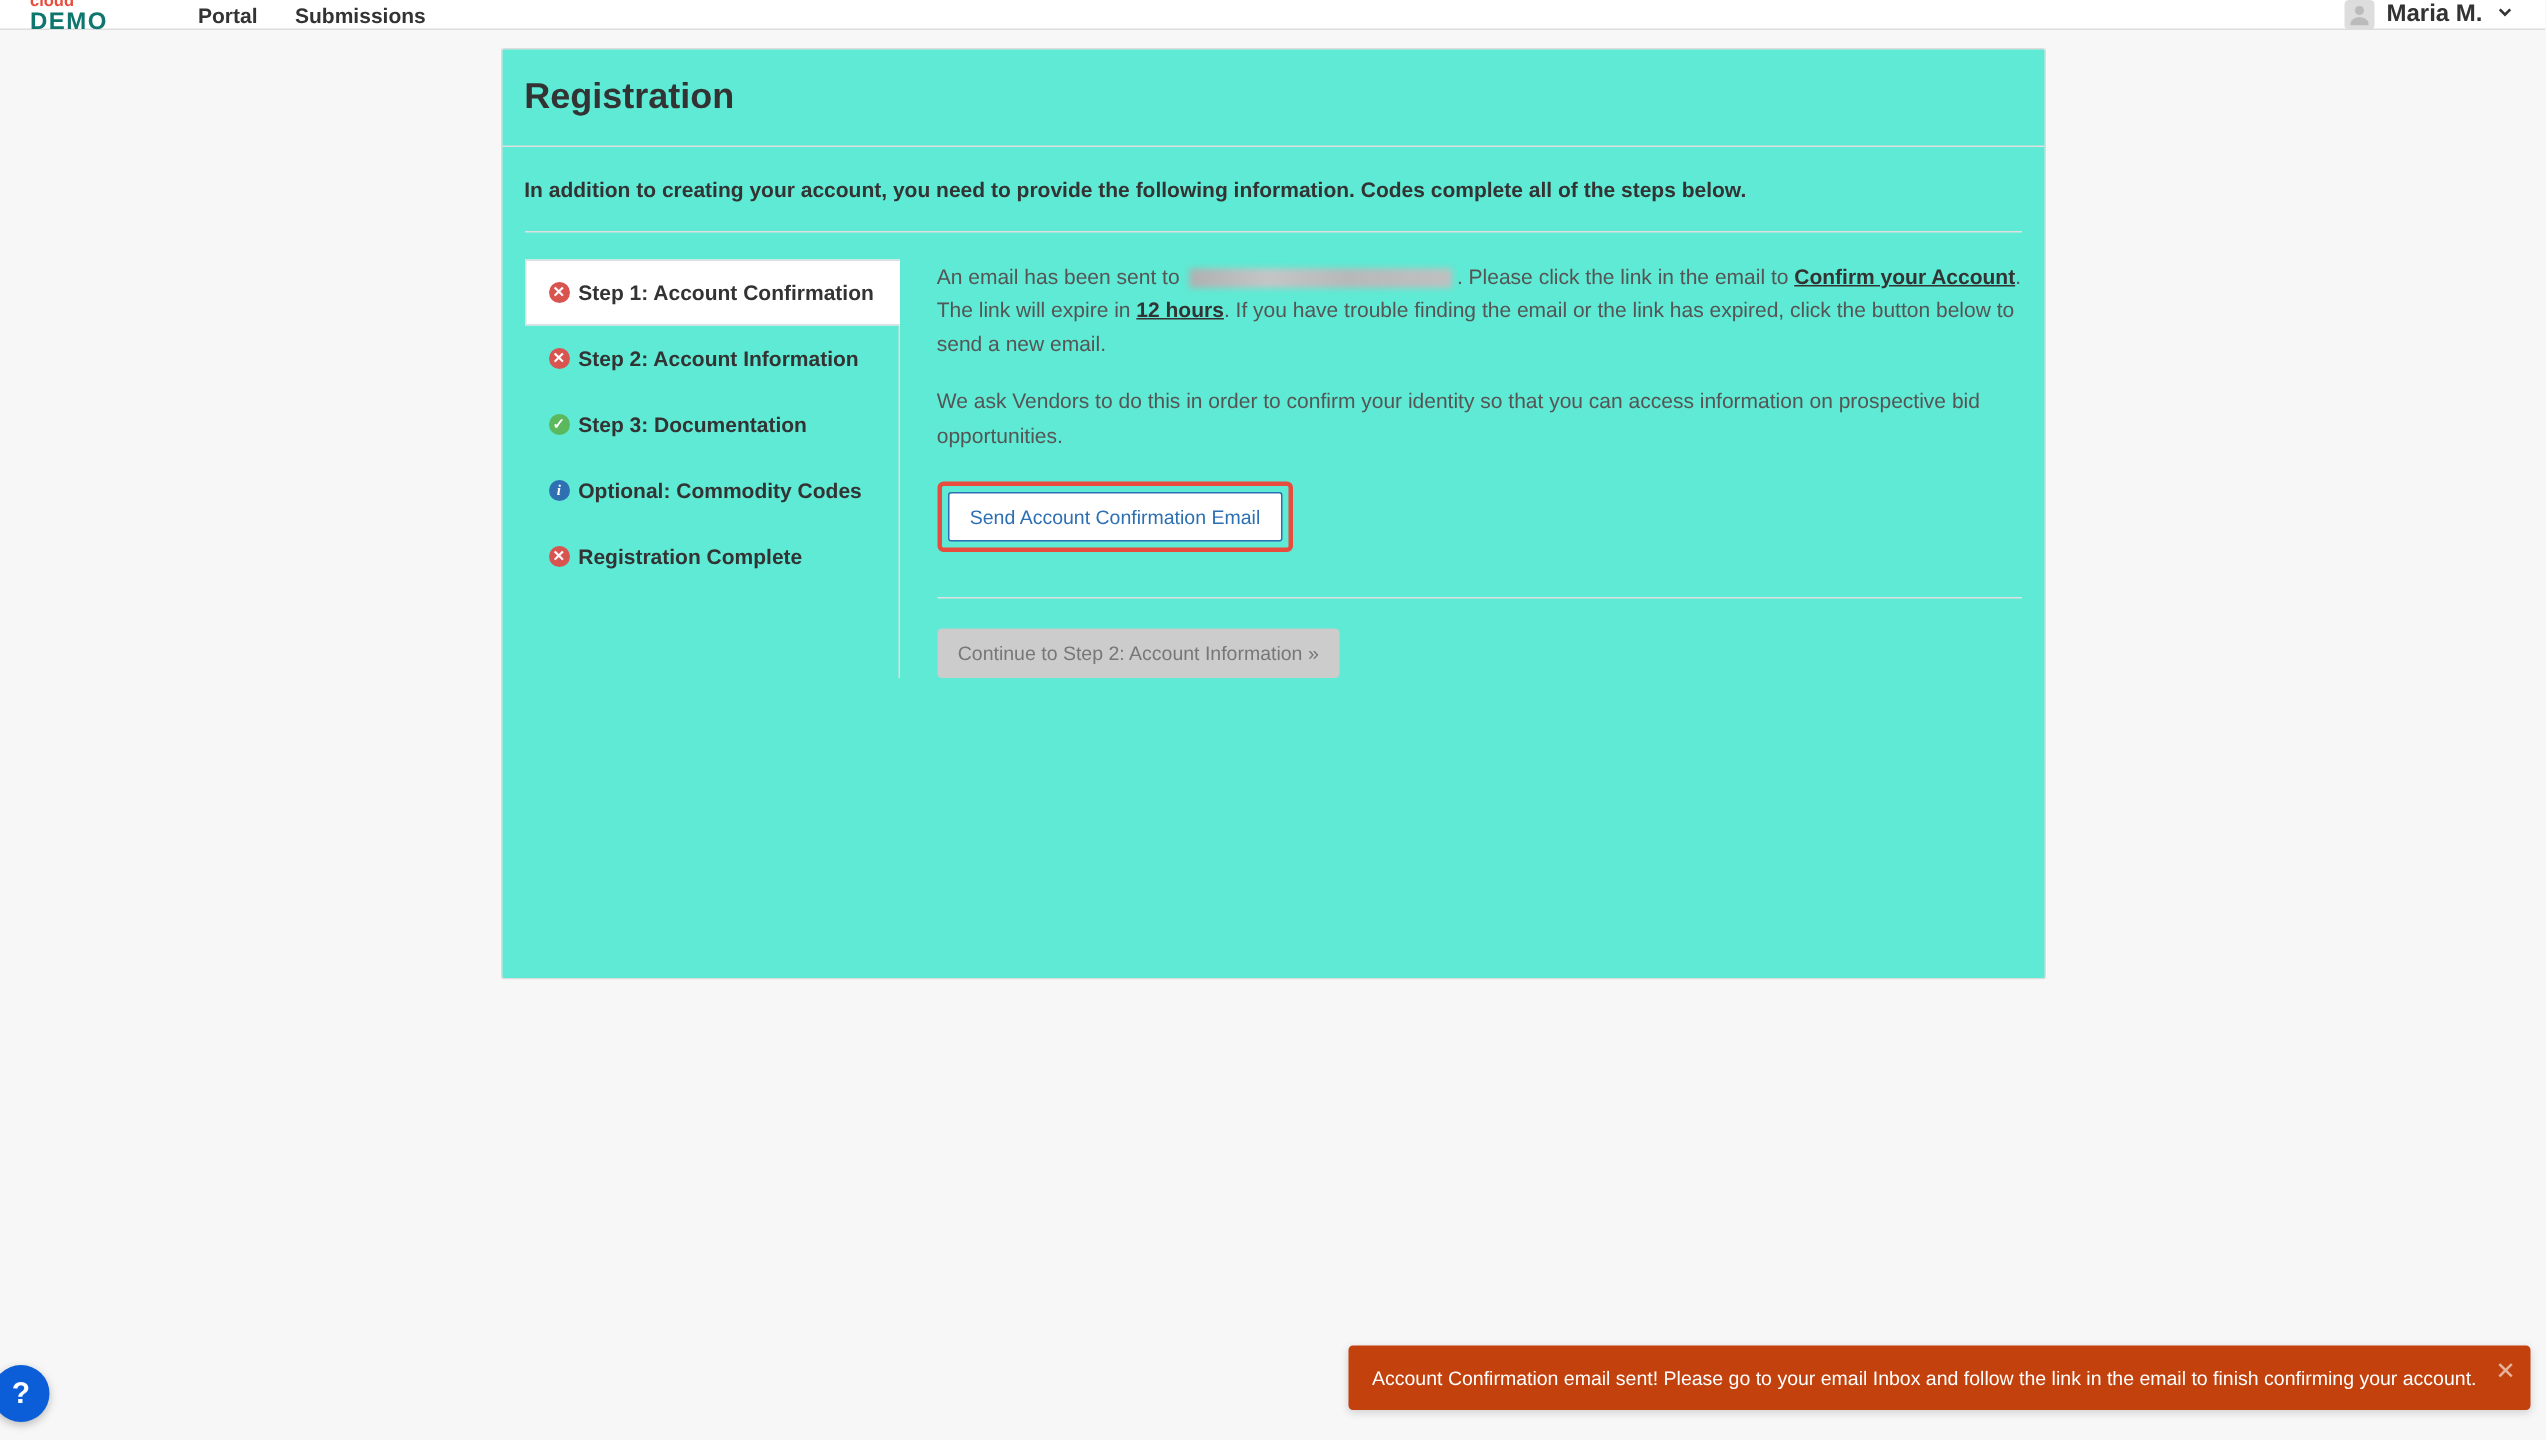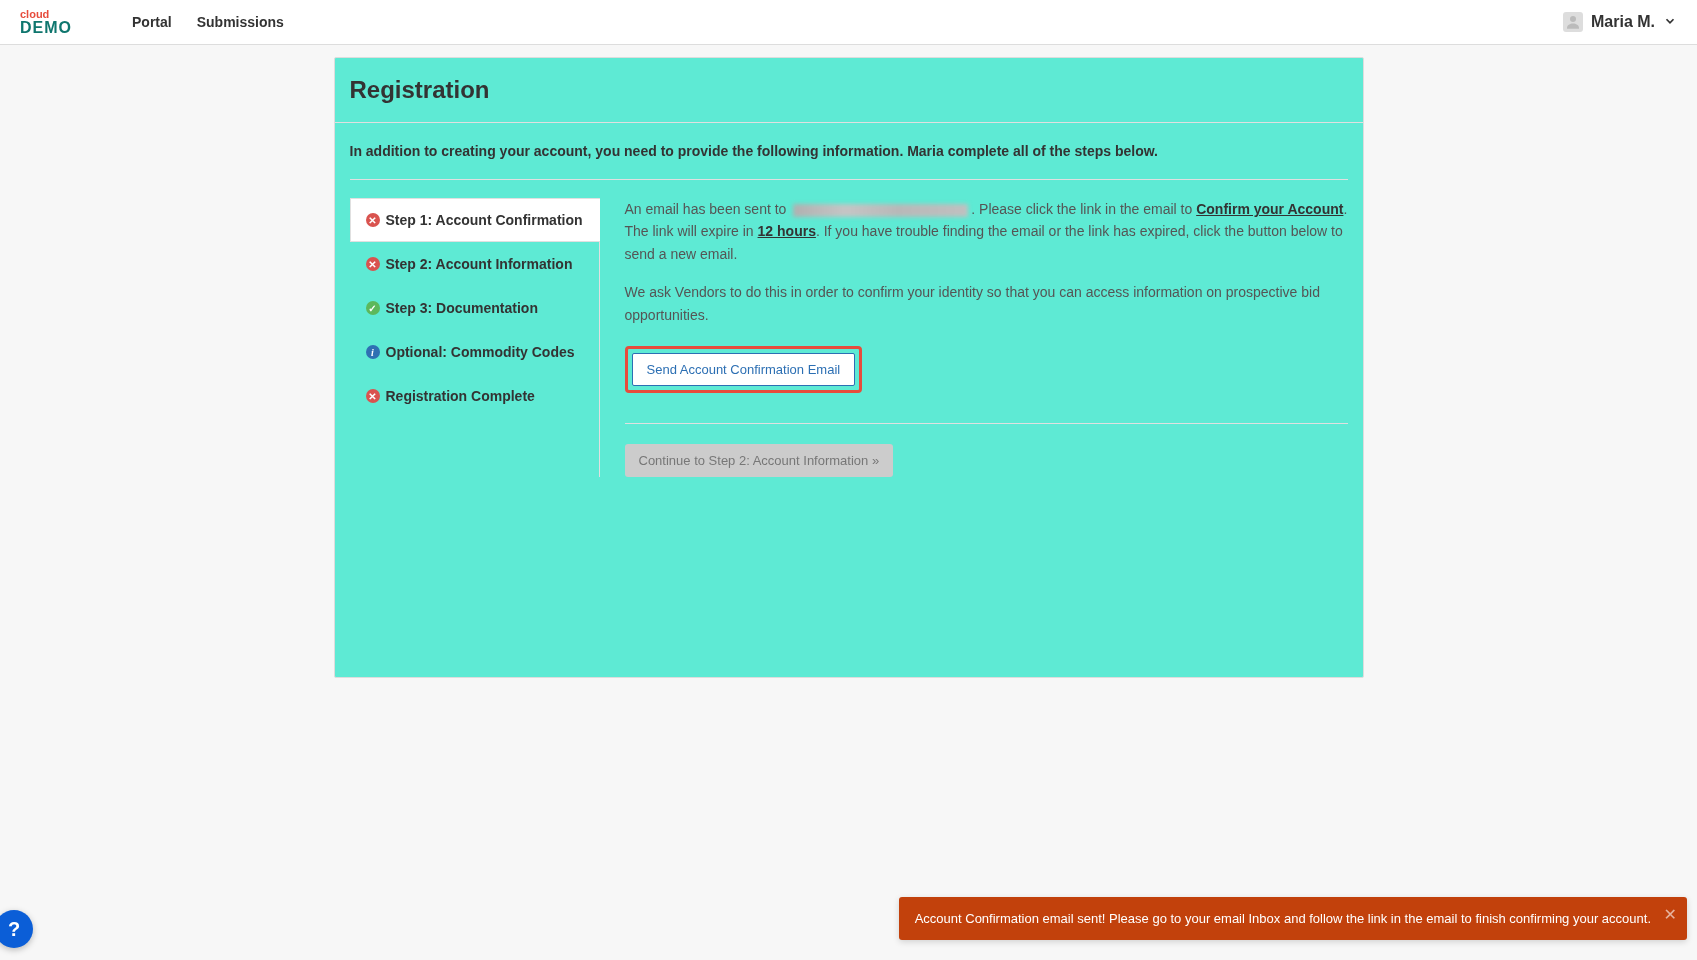--- a/index.html
+++ b/index.html
@@ -1,19 +1,19 @@
 <!DOCTYPE html>
 <html><head>
   <meta charset="utf-8">
   <style>
     * { margin: 0; padding: 0; box-sizing: border-box; }
     body { font-family: "Helvetica Neue", Helvetica, Arial, sans-serif; background: #f7f7f7; color: #333; font-size: 14px; }
     
     
-    .header { background: #fff; border-bottom: 1px solid #ddd; display: flex; align-items: center; padding: 0 20px; height: 45px; position: relative; }
+    .header { background: #fff; border-bottom: 1px solid #ddd; display: flex; align-items: center; padding: 0 20px; height: 20px; position: relative; }
     .logo { display: flex; flex-direction: column; line-height: 1; margin-right: 60px; }
     .logo-cloud { color: #e74c3c; font-weight: bold; font-size: 11px; letter-spacing: 0; }
     .logo-demo { color: #0f766e; font-weight: 700; font-size: 16px; letter-spacing: 1px; }
     .nav-links { display: flex; gap: 25px; }
     .nav-link { color: #333; text-decoration: none; font-weight: 600; font-size: 14px; }
     .user-menu { position: absolute; right: 20px; display: flex; align-items: center; gap: 8px; cursor: pointer; }
     .avatar { width: 20px; height: 20px; border-radius: 3px; background: #ddd; display: flex; align-items: center; justify-content: center; }
     .avatar svg { width: 18px; height: 18px; }
     .user-name { font-weight: 700; font-size: 16px; }
     .chevron { }
@@ -81,21 +81,21 @@
       <svg width="14" height="14" viewBox="0 0 24 24" fill="none" stroke="#333" stroke-width="3">
           <polyline points="6 9 12 15 18 9"></polyline>
         </svg>
     </span>
   </div>
 </div>
 
 <div class="container">
   <h1 class="page-title">Registration</h1>
   <hr class="title-divider">
-  <p class="instructions">In addition to creating your account, you need to provide the following information. Maria complete all of the steps below.</p>
+  <p class="instructions">In addition to creating your account, you need to provide the following information. Codes complete all of the steps below.</p>
   <hr class="inst-divider">
 
   <div class="layout">
 
     <div class="steps">
       <div class="step-item active">
         <span class="icon-circle icon-error">✕</span>
         <span class="step-label">Step 1: Account Confirmation</span>
       </div>
       <div class="step-item">

